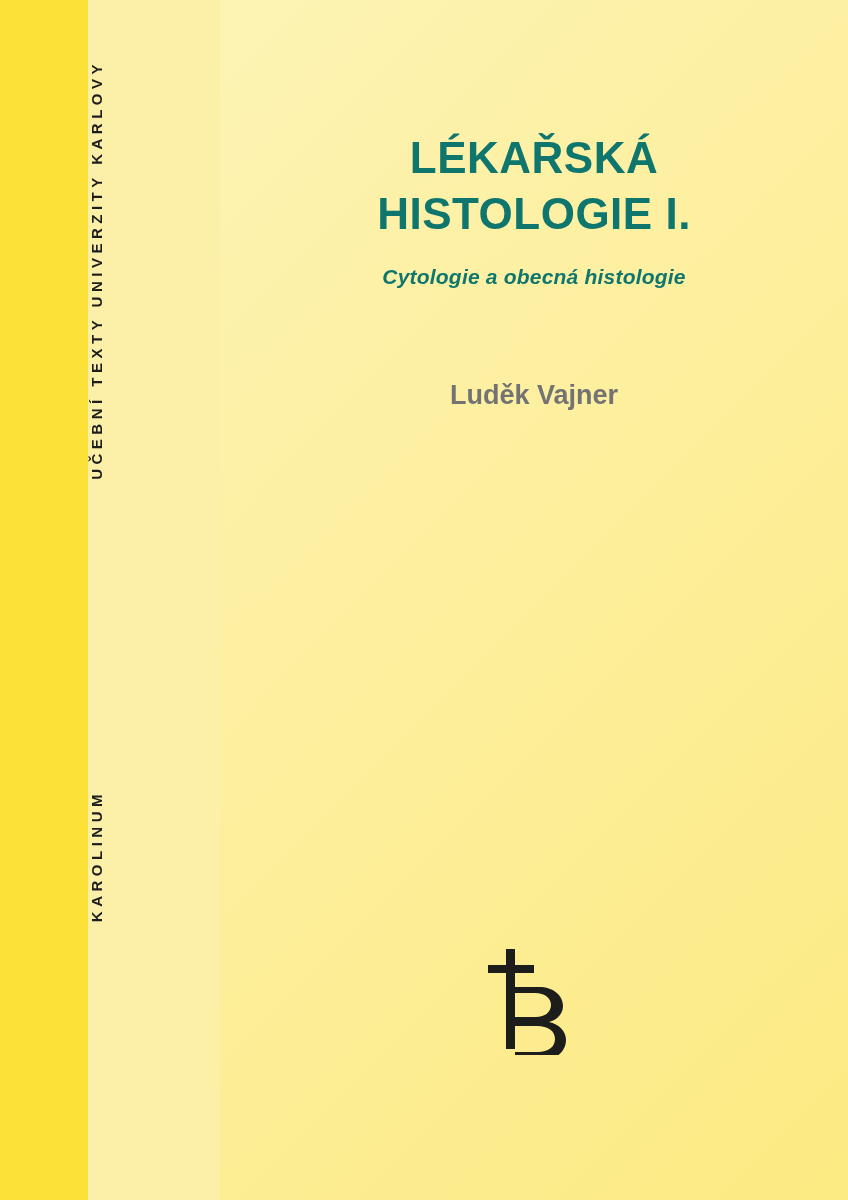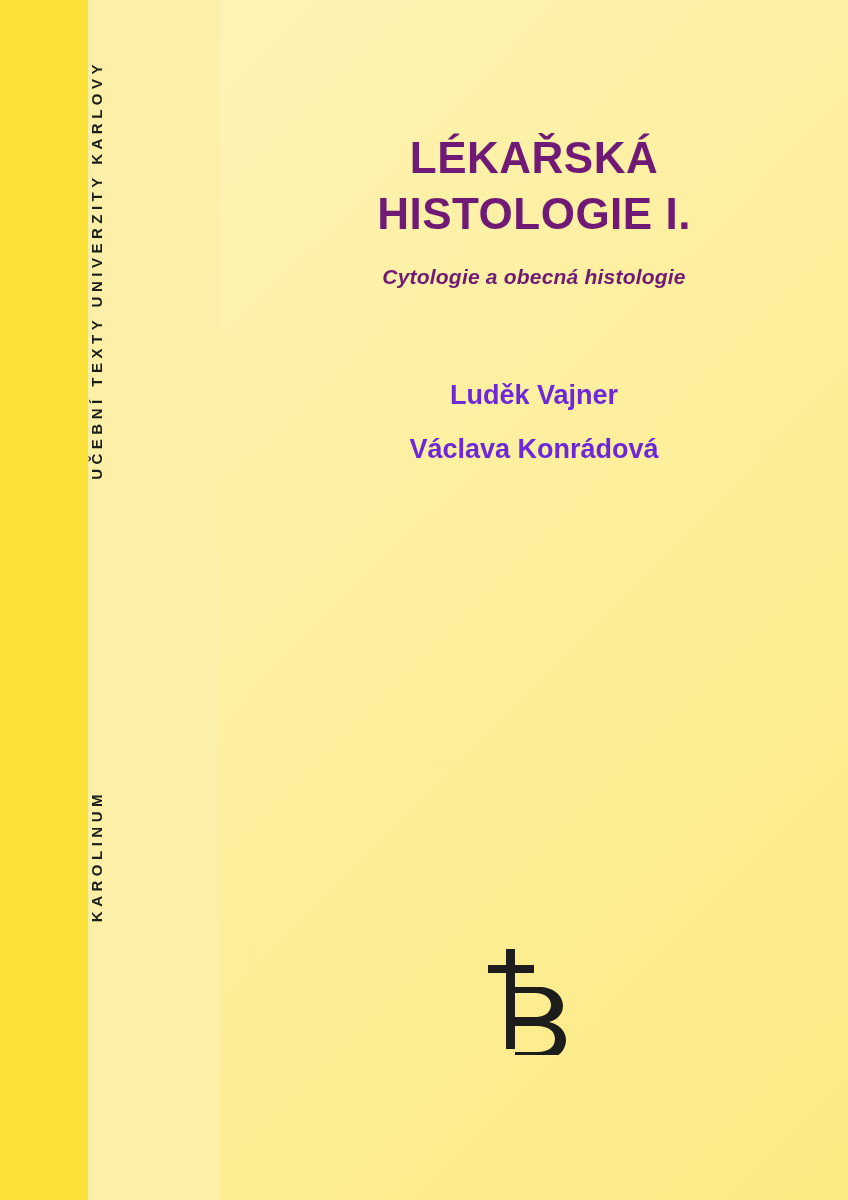--- a/index.html
+++ b/index.html
@@ -66,42 +66,42 @@
   .vtext.publisher {
     top: 790px;
     font-size: 15px;
   }
   .title-block {
     position: absolute;
     left: 220px;
     top: 130px;
     width: 628px;
     text-align: center;
-    color: #701a75;
+    color: #0f766e;
   }
   .title-line {
     font-size: 44px;
     font-weight: bold;
     letter-spacing: 0.5px;
     line-height: 1.28;
   }
   .subtitle {
     margin-top: 22px;
     font-size: 21px;
     font-style: italic;
     font-weight: bold;
     letter-spacing: 0.2px;
   }
   .authors {
     position: absolute;
     left: 220px;
     top: 368px;
     width: 628px;
     text-align: center;
-    color: #6d28d9;
+    color: #737373;
   }
   .author {
     font-size: 27px;
     font-weight: bold;
     line-height: 2.0;
   }
   .logo {
     position: absolute;
     left: 470px;
     top: 945px;
@@ -125,21 +125,20 @@
   <div class="field"></div>
 
   <div class="title-block">
     <div class="title-line">LÉKAŘSKÁ</div>
     <div class="title-line">HISTOLOGIE I.</div>
     <div class="subtitle">Cytologie a obecná histologie</div>
   </div>
 
   <div class="authors">
     <div class="author">Luděk Vajner</div>
-    <div class="author">Václava Konrádová</div>
   </div>
 
   <div class="logo">
     <svg width="130" height="110" viewBox="0 0 130 110" xmlns="http://www.w3.org/2000/svg">
       <g fill="#1d1d1b">
         <rect x="36" y="4" width="9" height="100"></rect>
         <rect x="18" y="20" width="46" height="8"></rect>
         <path d="M45 42 h24 c14 0 24 8 24 19 0 8-6 14-14 16 10 2 17 9 17 18 0 12-11 21-27 21 H45 v-9 h23 c10 0 17-5 17-13 0-8-7-13-18-13 H45 v-9 h21 c9 0 15-5 15-12 0-7-6-12-16-12 H45 z"></path>
       </g>
     </svg>

